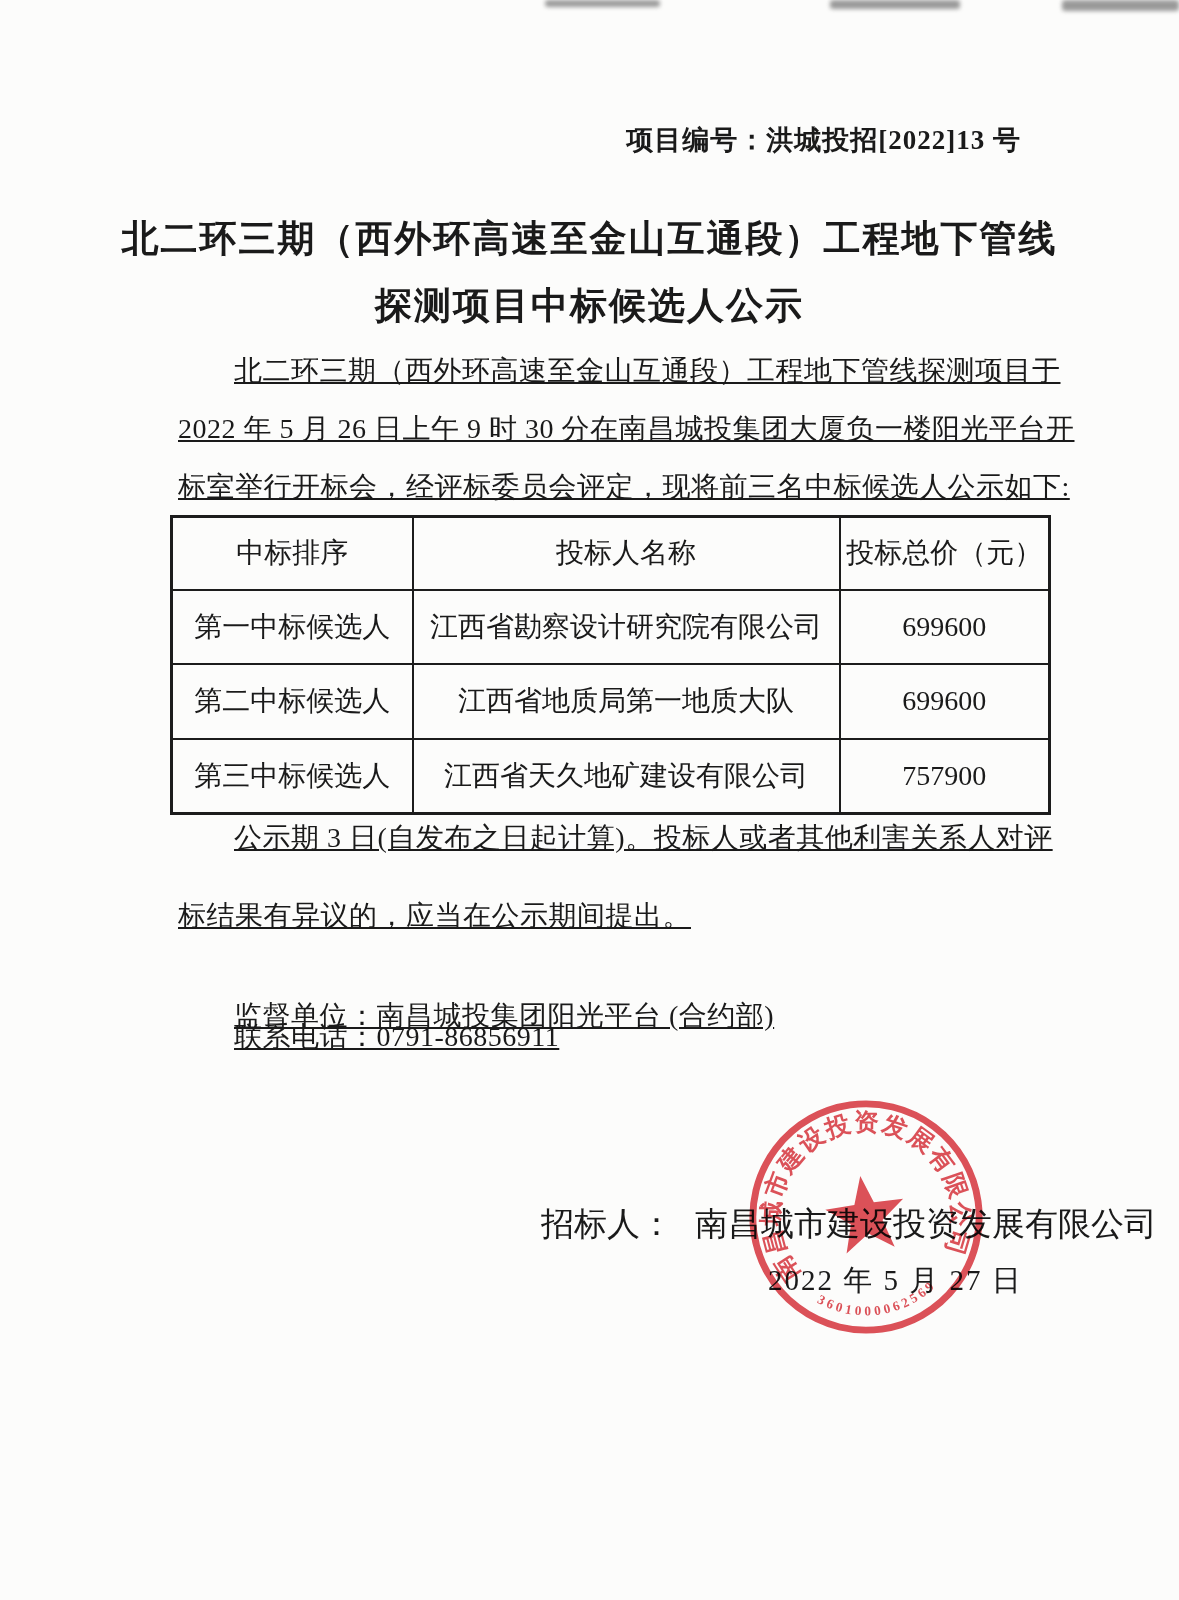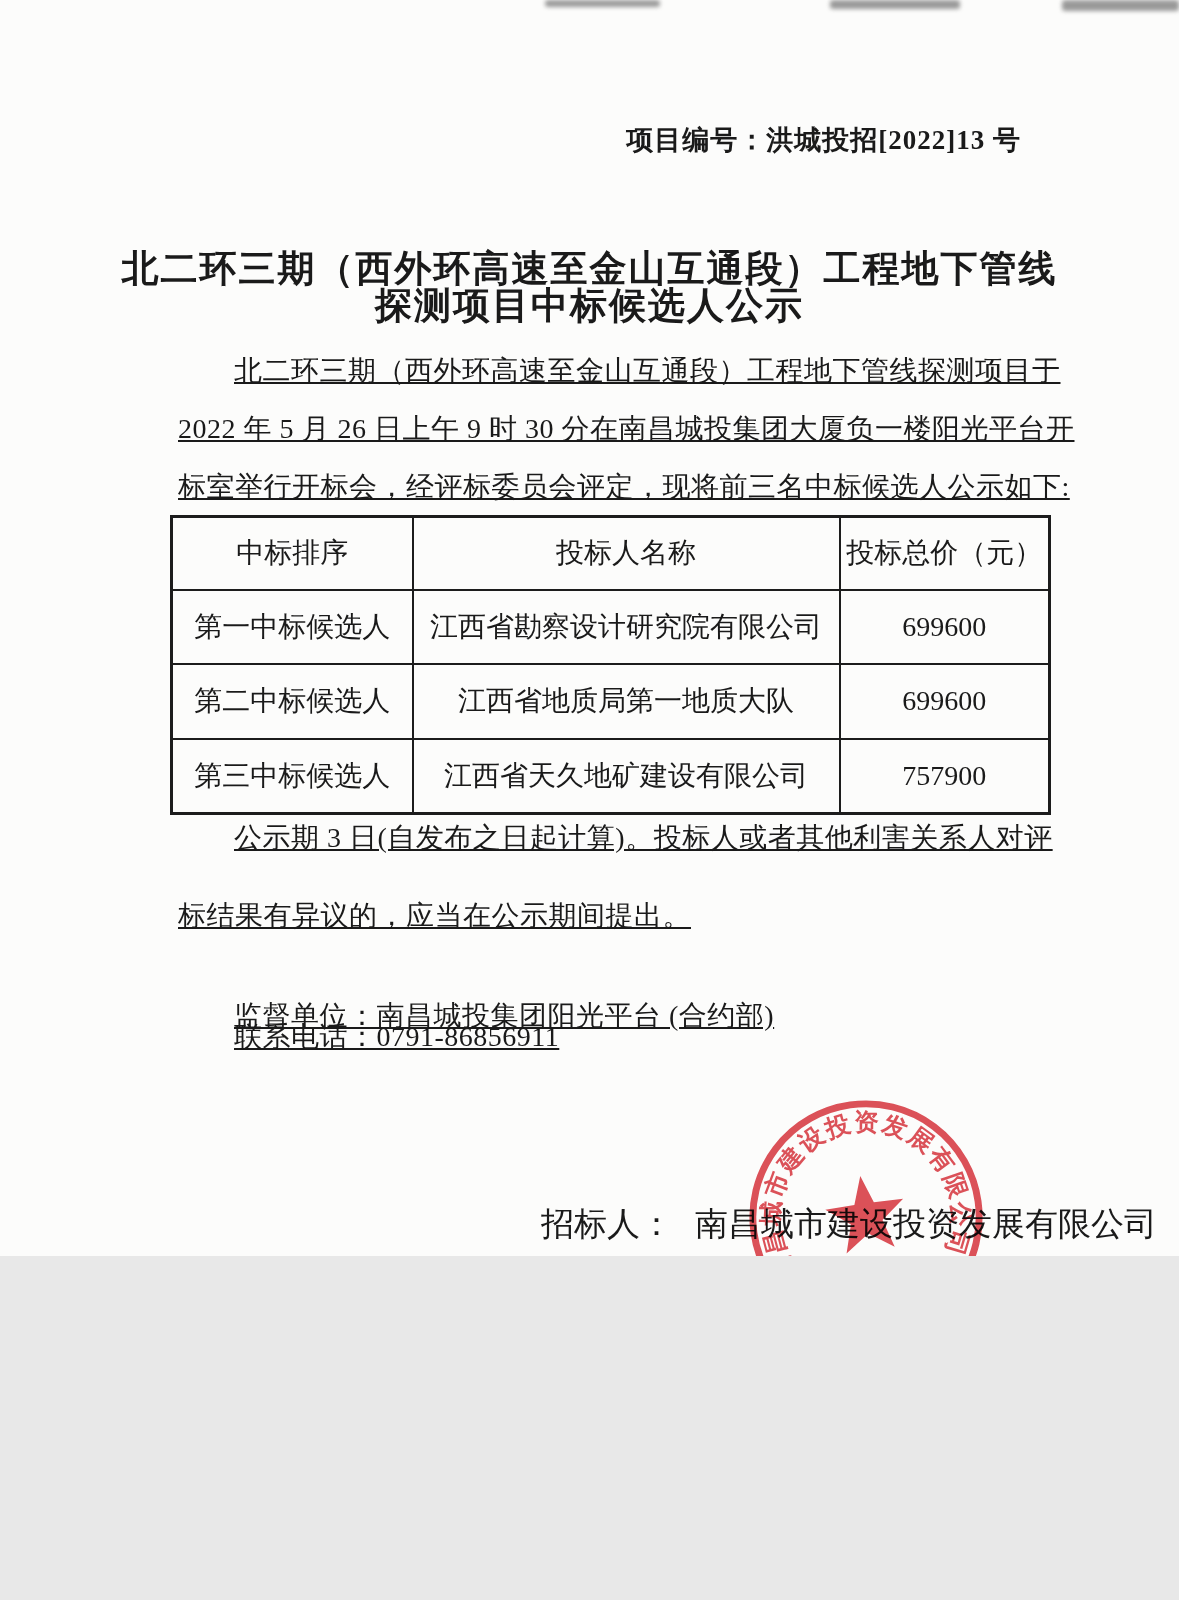--- a/index.html
+++ b/index.html
@@ -1,29 +1,29 @@
 <!DOCTYPE html>
 <html><head>
 <meta charset="utf-8">
 <style>
   html,body{margin:0;padding:0;background:#e8e8e8;}
   #page{
     position:relative;
-    width:1179px;height:1256px;
+    width:1179px;height:1600px;
     margin:0 auto;
     background:#fcfcfb;
     overflow:hidden;
     font-family:"Liberation Serif", serif;
     color:#1a1a1a;
   }
   .abs{position:absolute;white-space:nowrap;}
   .smudge{position:absolute;background:#4a4a4a;opacity:.55;filter:blur(2px);border-radius:3px;}
   #project-no{top:122px;right:158px;font-size:27px;font-weight:700;letter-spacing:1px;}
   .title-line{left:0;width:1179px;text-align:center;font-size:37px;font-weight:700;letter-spacing:2px;}
-  #title-1{top:214px;margin-top:30px;}
+  #title-1{top:214px;}
   #title-2{top:281px;}
   .body-text{font-size:28px;letter-spacing:.5px;text-decoration:underline;}
   #intro-1{top:352px;left:234px;}
   #intro-2{top:410px;left:178px;text-align:center;}
   #intro-3{top:468px;left:178px;}
   #bid-table{
     position:absolute;top:515px;left:170px;
     width:878px;border-collapse:collapse;table-layout:fixed;
     font-size:28px;
   }

